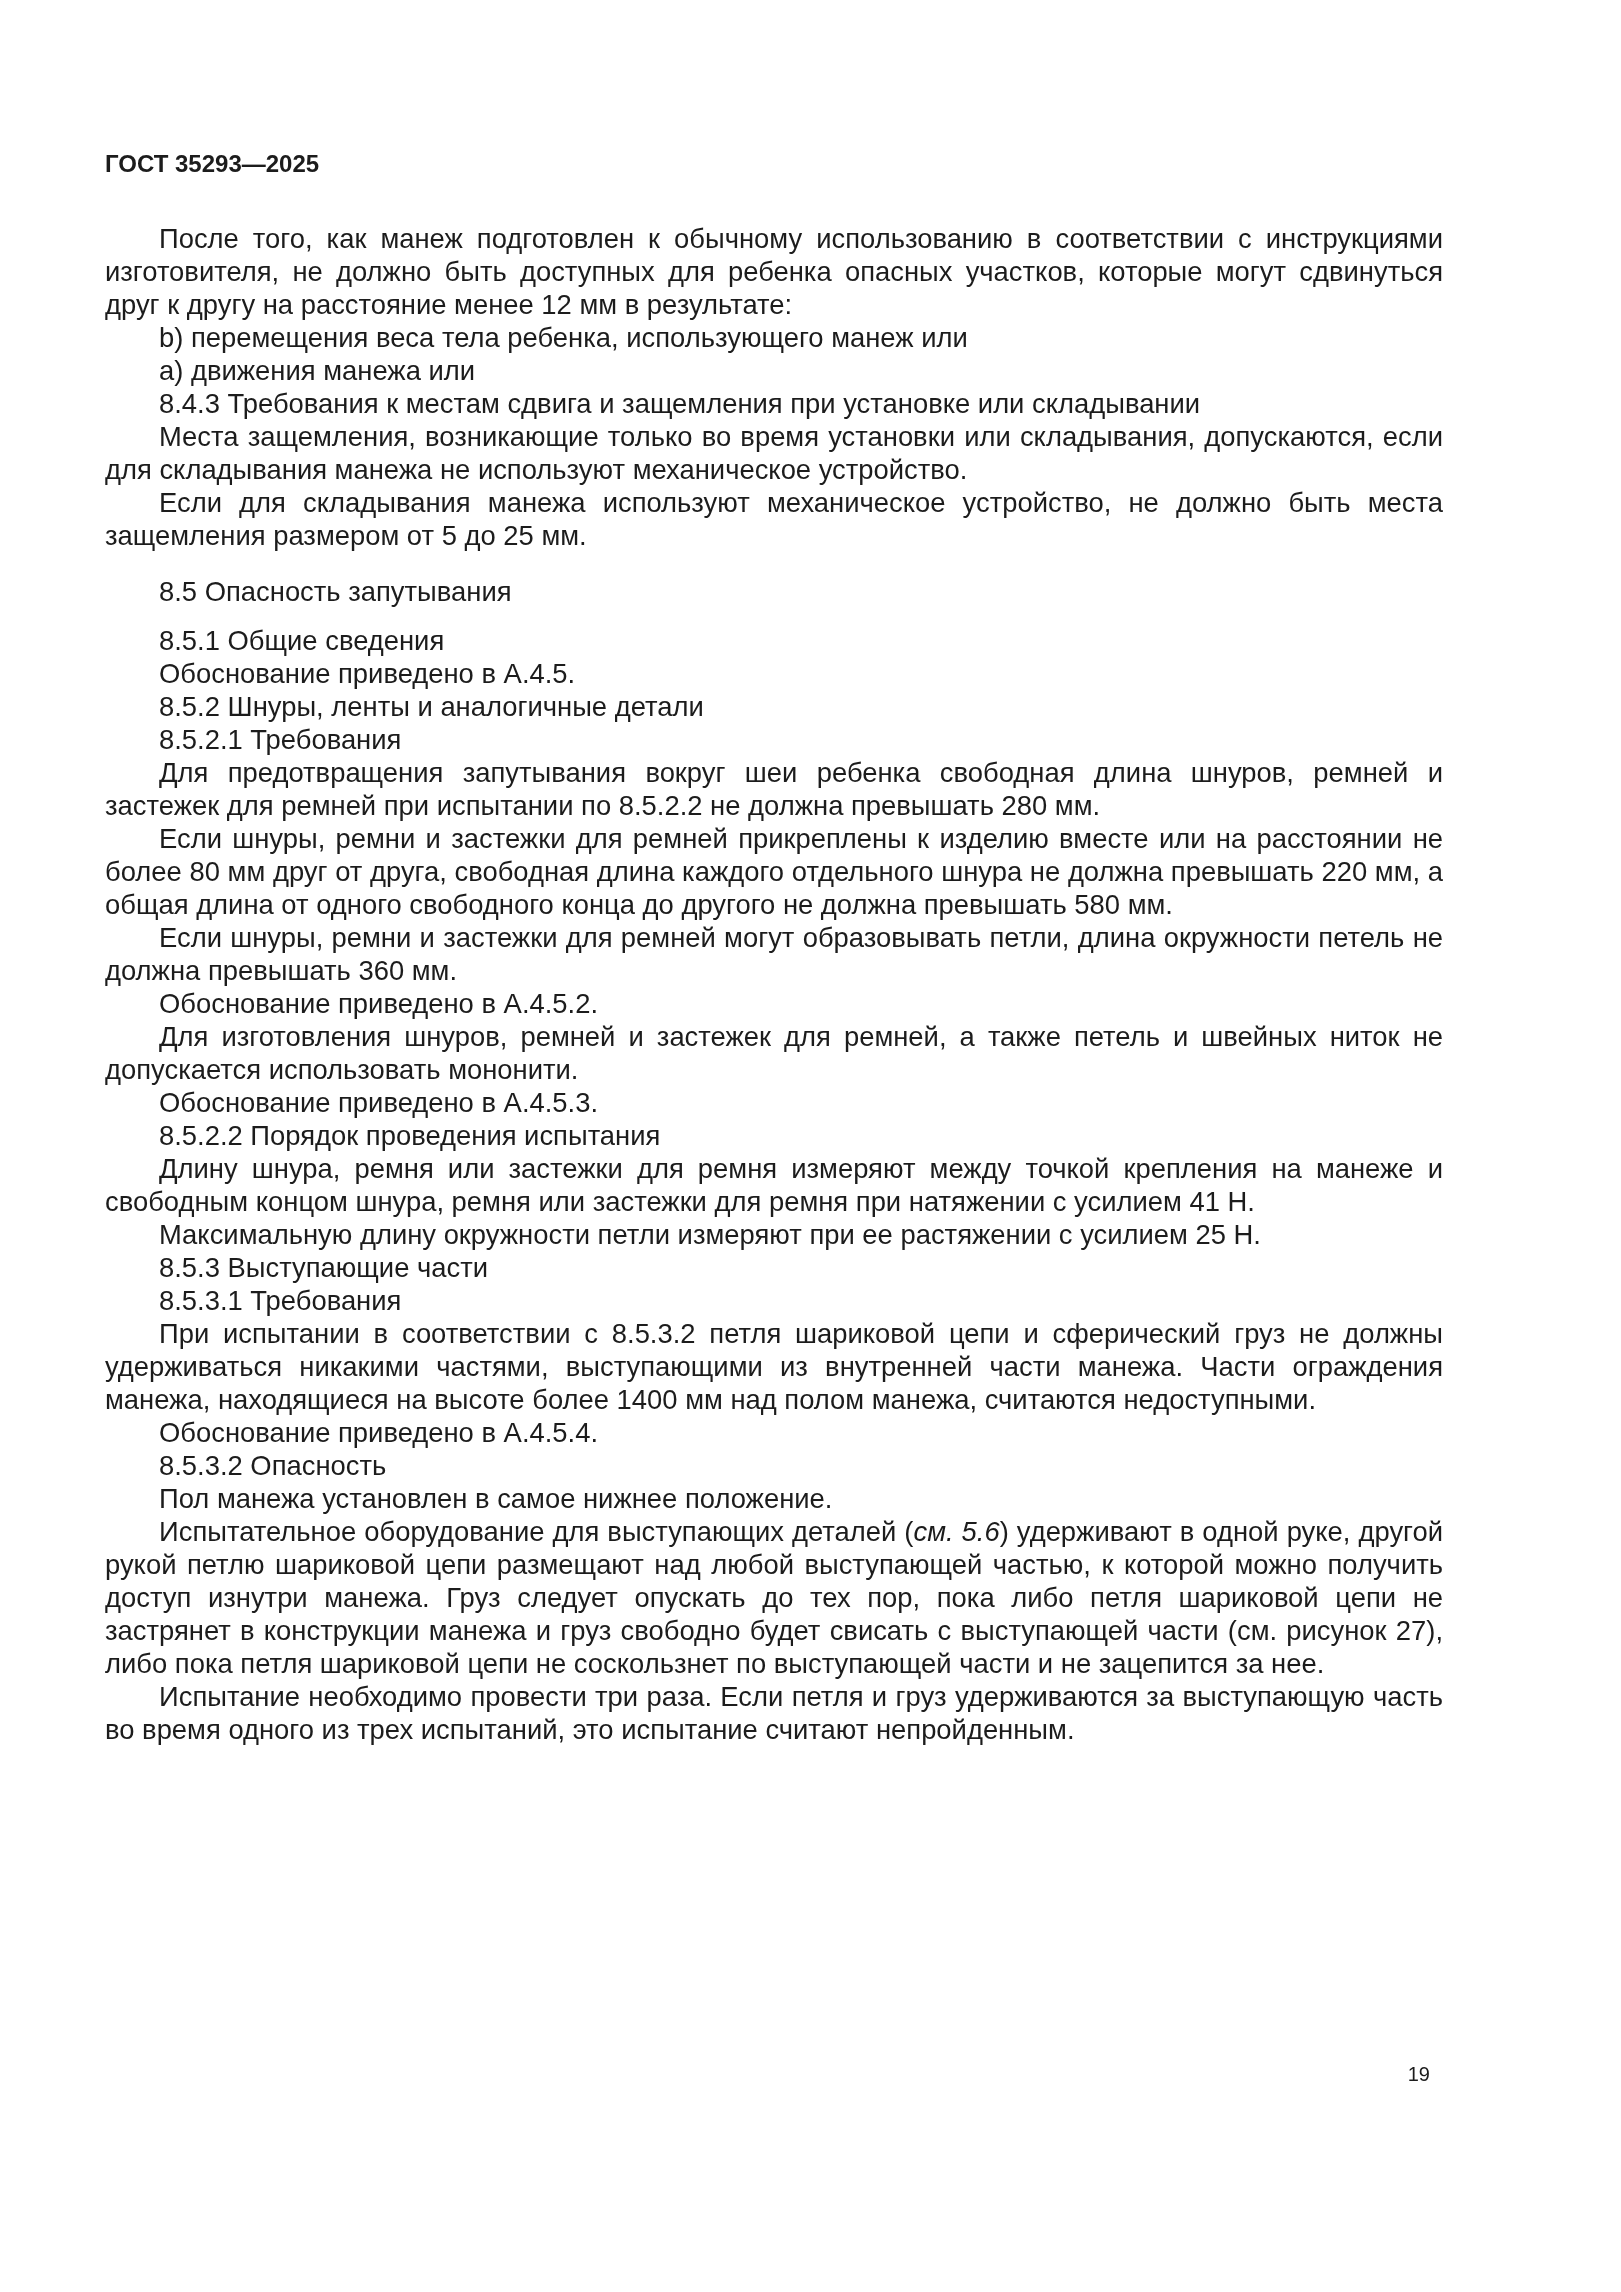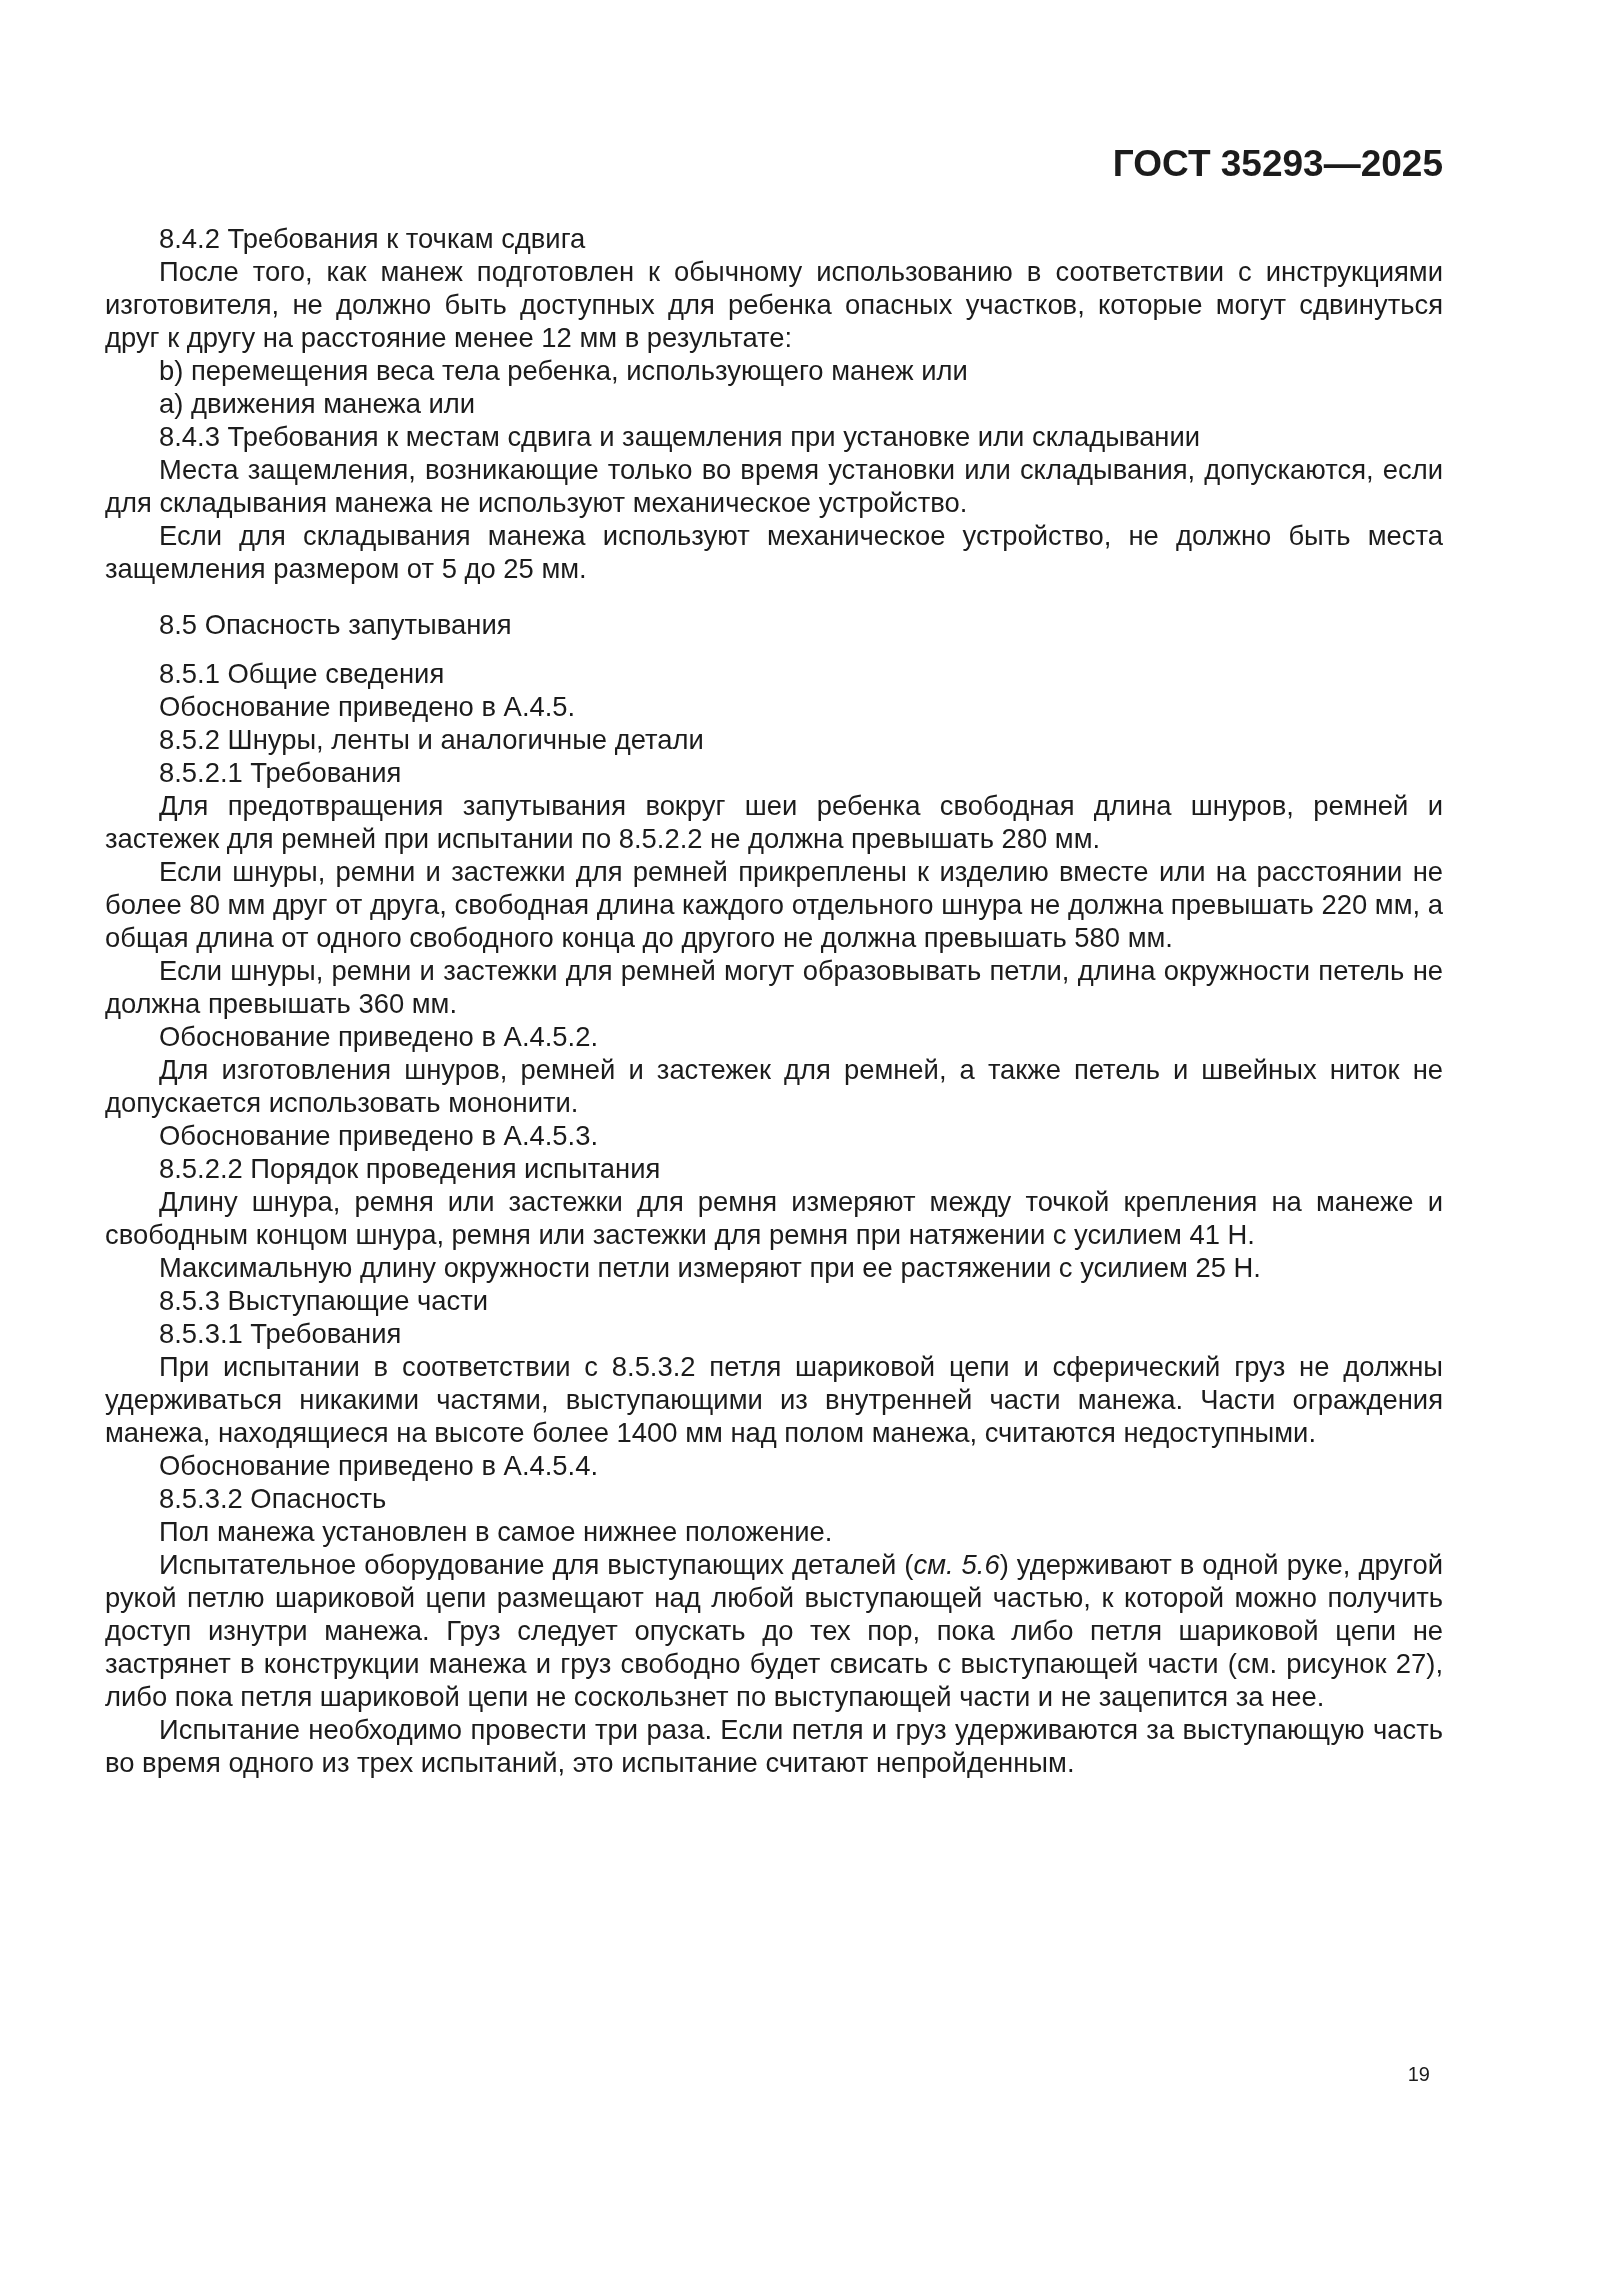--- a/index.html
+++ b/index.html
@@ -10,22 +10,22 @@
     background: #ffffff;
     color: #1c1c1c;
     font-family: "Liberation Sans", sans-serif;
     overflow: hidden;
   }
   .running-header {
     position: absolute;
     top: 147px;
     left: 105px;
     width: 1338px;
-    text-align: right;
-    font-size: 37px;
+    text-align: left;
+    font-size: 24px;
     line-height: 33px;
     font-weight: bold;
   }
   .content {
     position: absolute;
     top: 222px;
     left: 105px;
     width: 1338px;
     font-size: 27.4px;
     line-height: 33px;
@@ -64,21 +64,20 @@
   }
 </style>
 </head>
 <body>
 
 <div class="page">
 
   <div class="running-header">ГОСТ 35293—2025</div>
 
   <div class="content">
-    <h3 class="clause-heading">8.4.2 Требования к точкам сдвига</h3>
     <p class="para">После того, как манеж подготовлен к обычному использованию в соответствии с инструкциями изготовителя, не должно быть доступных для ребенка опасных участков, которые могут сдвинуться друг к другу на расстояние менее 12 мм в результате:</p>
     <p class="para">b) перемещения веса тела ребенка, использующего манеж или</p>
     <p class="para">a) движения манежа или</p>
     <h3 class="clause-heading">8.4.3 Требования к местам сдвига и защемления при установке или складывании</h3>
     <p class="para">Места защемления, возникающие только во время установки или складывания, допускаются, если для складывания манежа не используют механическое устройство.</p>
     <p class="para">Если для складывания манежа используют механическое устройство, не должно быть места защемления размером от 5 до 25 мм.</p>
     <h2 class="section-heading">8.5 Опасность запутывания</h2>
     <h3 class="clause-heading">8.5.1 Общие сведения</h3>
     <p class="para">Обоснование приведено в А.4.5.</p>
     <h3 class="clause-heading">8.5.2 Шнуры, ленты и аналогичные детали</h3>

